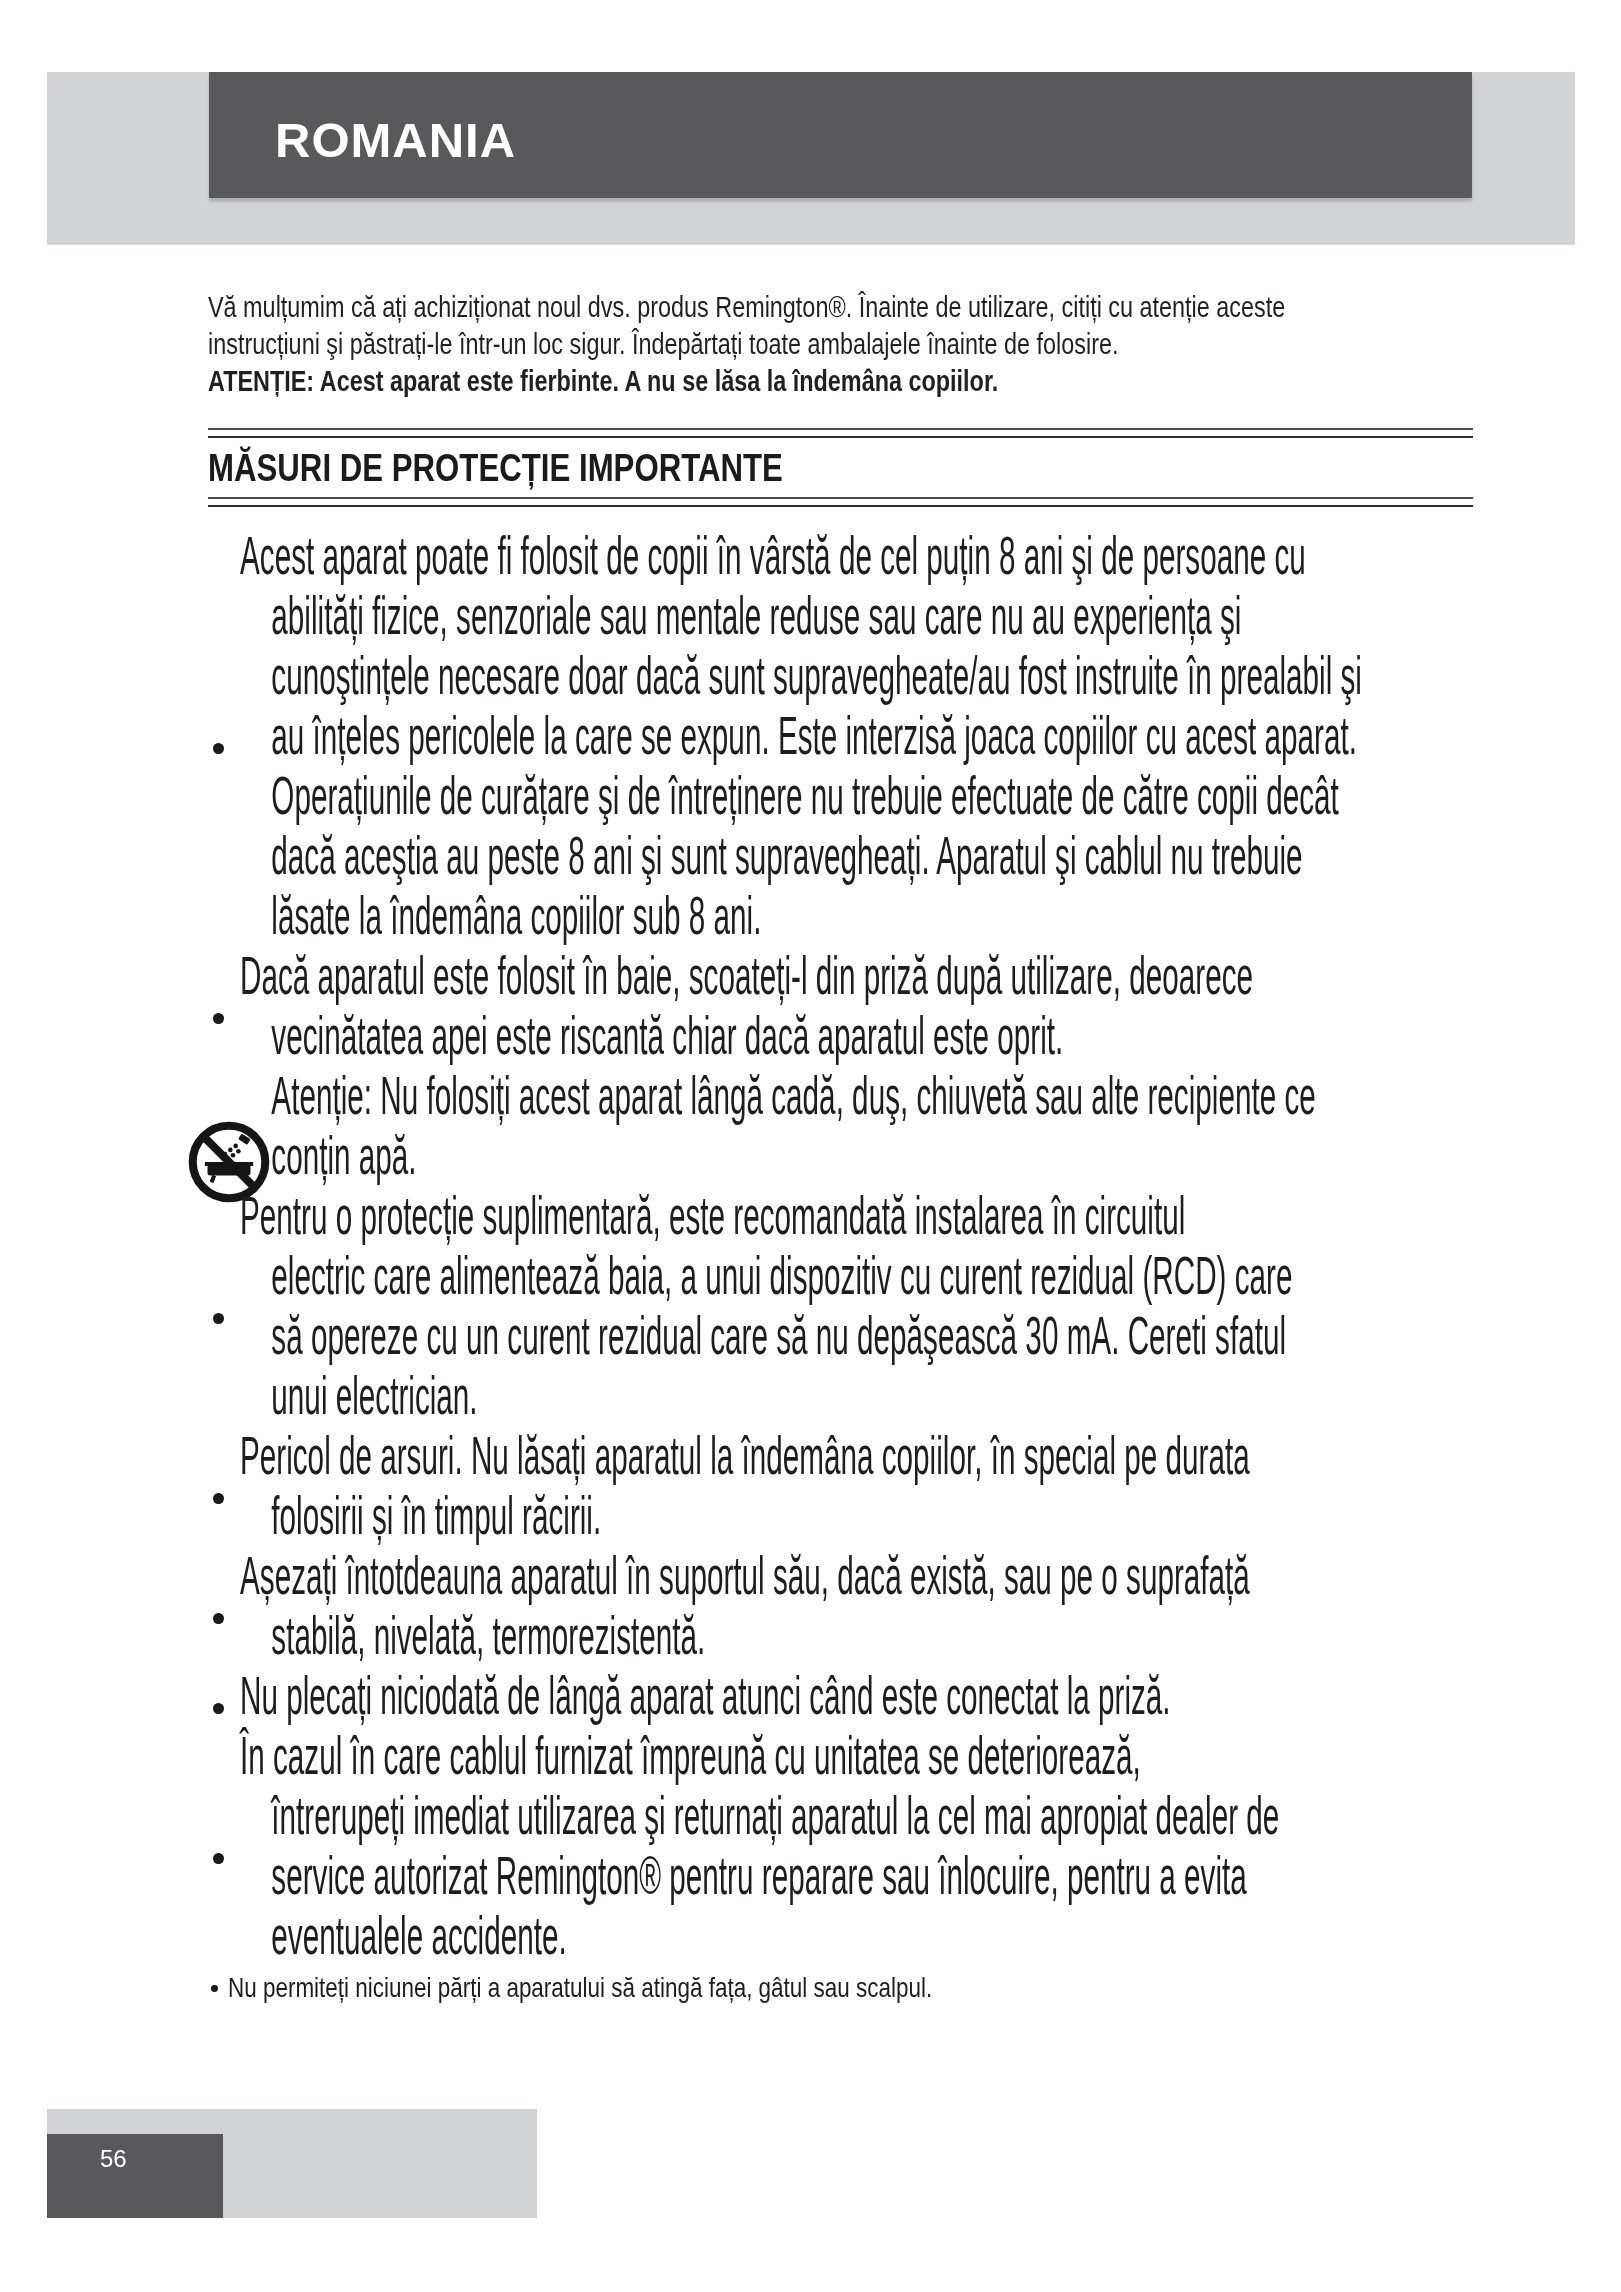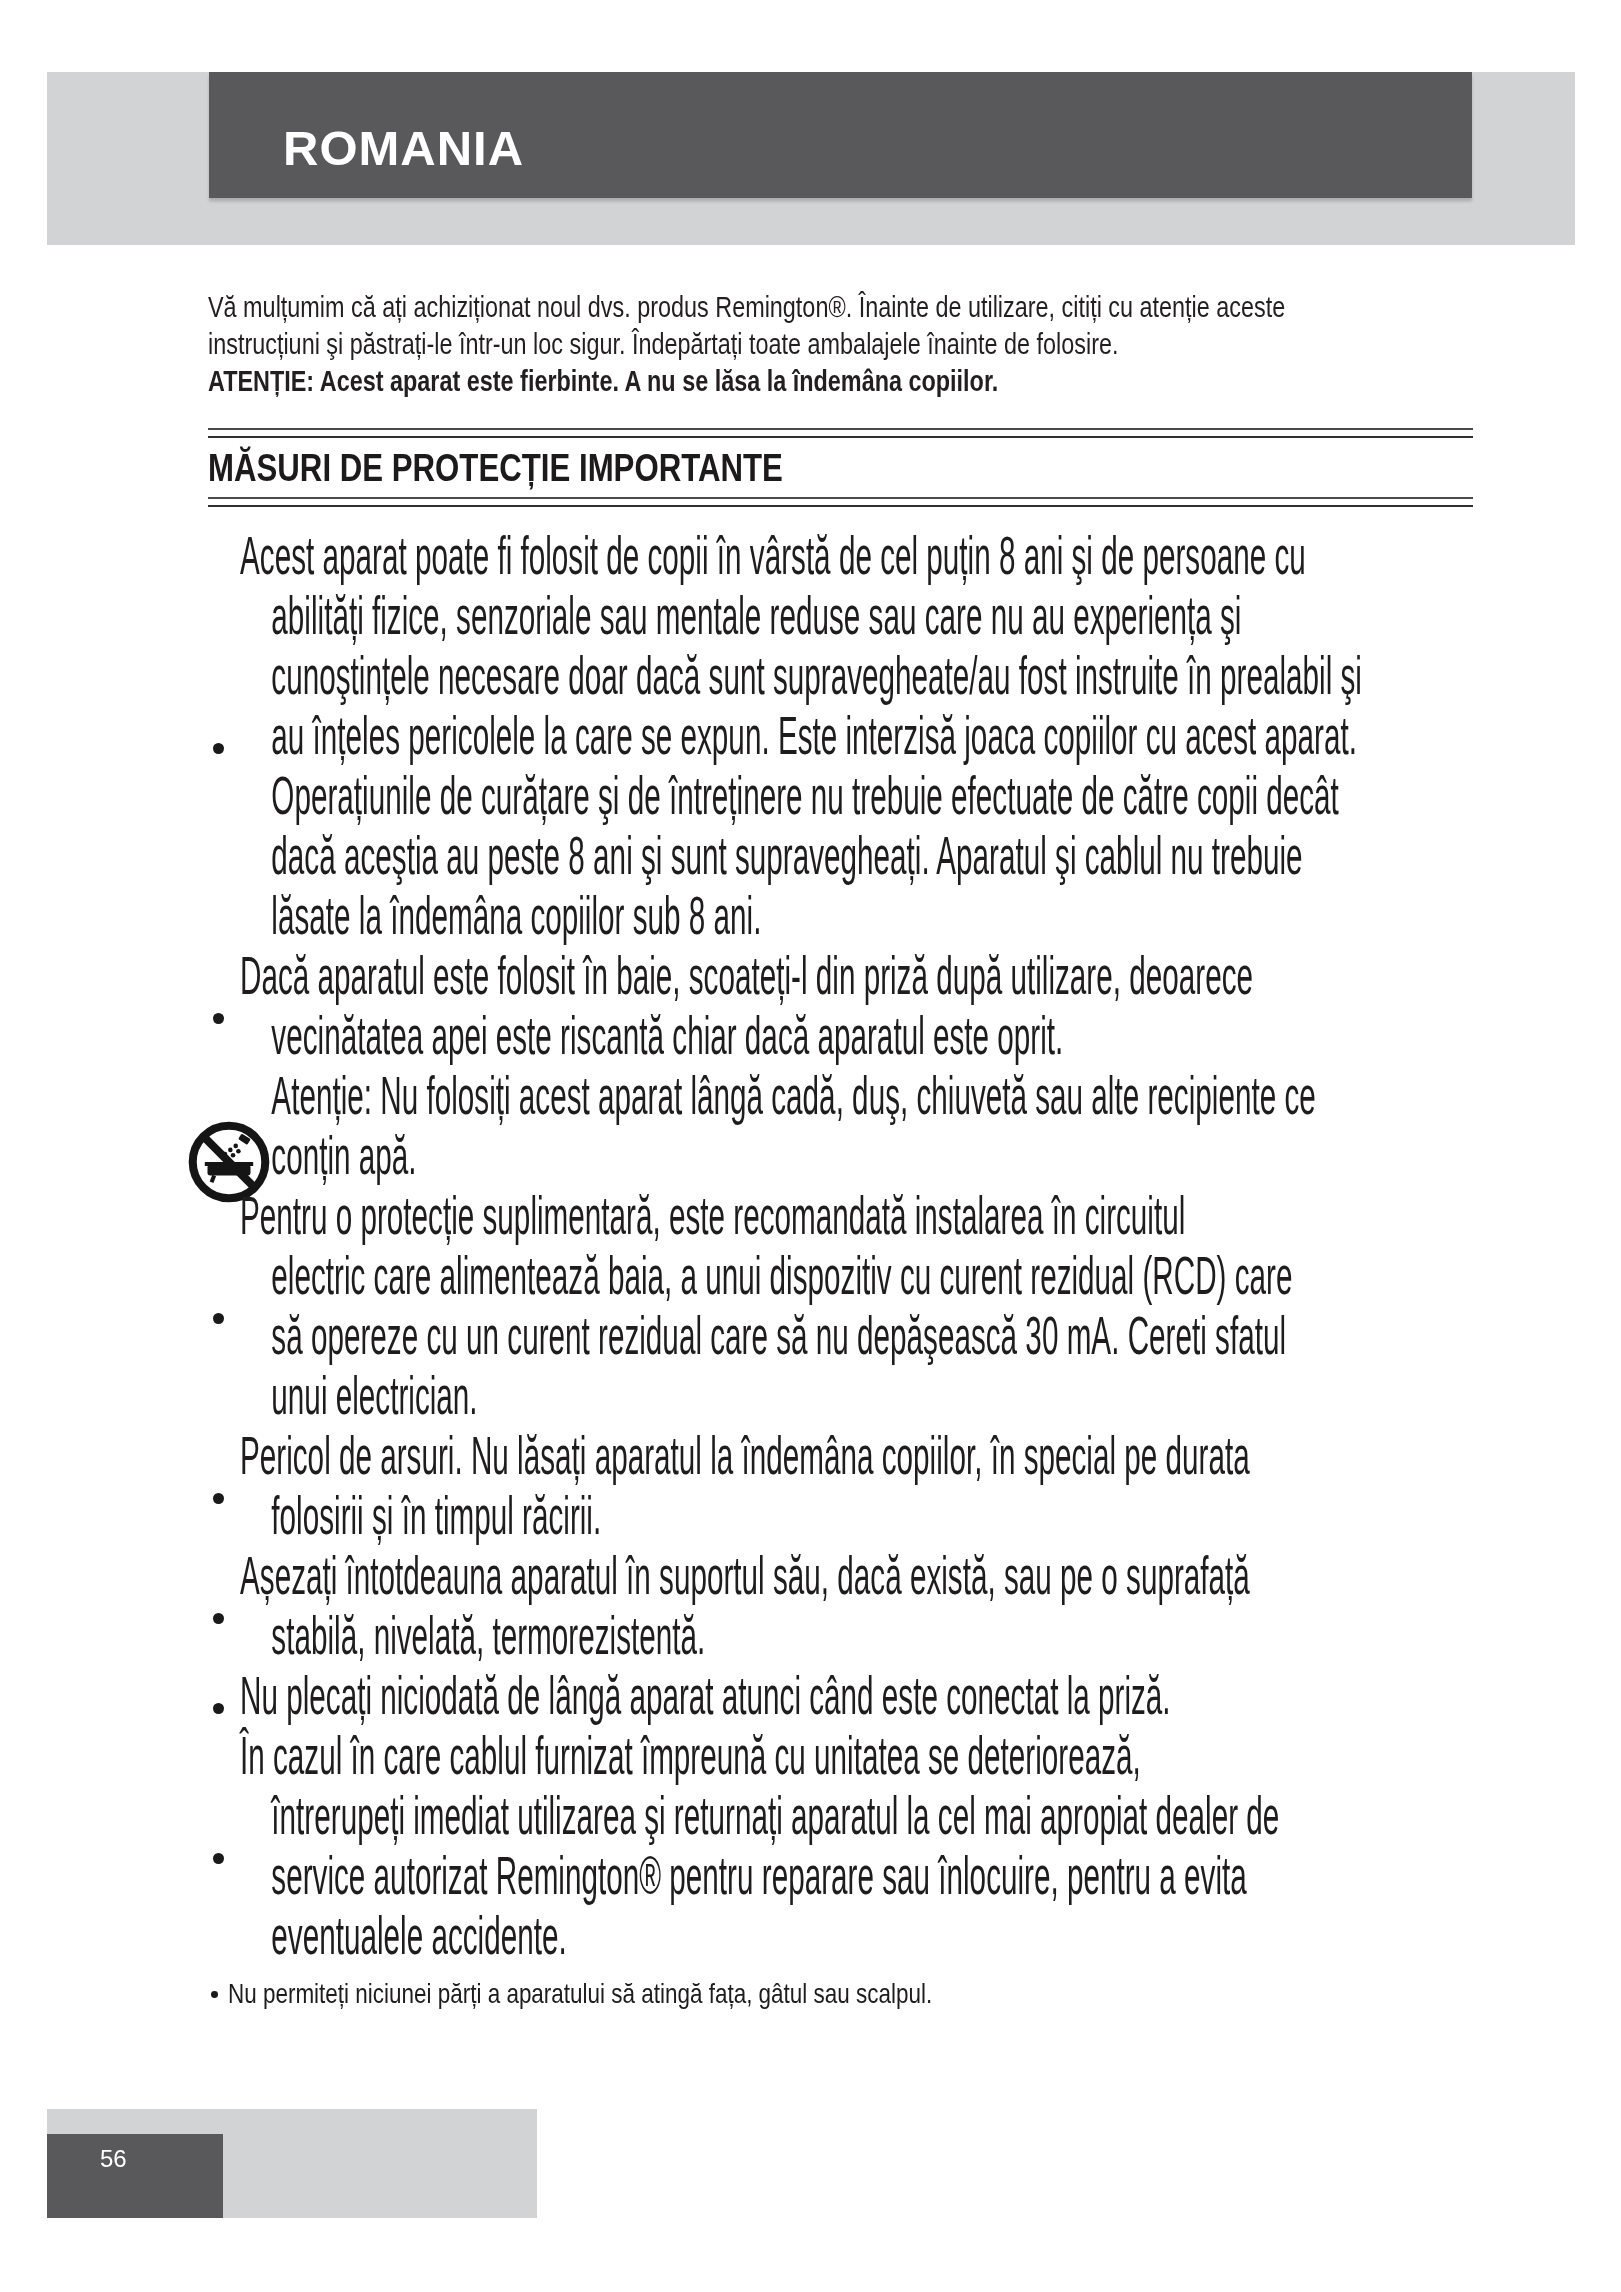--- a/index.html
+++ b/index.html
@@ -11,21 +11,21 @@
   .header-band{
     position:absolute;left:47px;top:72px;width:1528px;height:173px;
     background:#d2d3d4;
   }
   .header-box{
     position:absolute;left:162px;top:0;width:1263px;height:126px;
     background:#59595b;box-shadow:0 3.9px 2.9px rgba(0,0,0,.18);
   }
   .header-title{
     position:absolute;left:66px;top:0;height:126px;line-height:137px;
-    margin:8px;font-size:49px;font-weight:bold;letter-spacing:1px;color:#ffffff;
+    margin:0;font-size:49px;font-weight:bold;letter-spacing:1px;color:#ffffff;
   }
   
   .content{position:absolute;left:208px;top:288px;width:1265px;}
   .intro{
     width:1622px;transform:scaleX(0.78);transform-origin:0 0;
     font-size:30px;line-height:37px;
   }
   .intro p{margin:0;white-space:pre-line;}
   .intro .warning{font-weight:bold;}
   .rule{height:5.9px;border-top:2px solid #4a4a4c;border-bottom:2.9px solid #2f2f31;}
@@ -45,21 +45,21 @@
   }
   .b-text-outer{flex:1;min-width:0;}
   .b-text{
     width:2201px;transform:scaleX(0.56);transform-origin:0 0;
     font-size:53px;line-height:60px;white-space:pre-line;
     padding-left:56px;text-indent:-56px;color:#1e1c1d;
   }
   .b-text.no-first-indent{text-indent:0;}
   .no-water-icon{position:absolute;left:-21.6px;top:-7.8px;width:86px;height:86px;}
   
-  .small-bullets{margin-top:8px;}
+  .small-bullets{margin-top:2px;}
   .s-item{display:flex;align-items:flex-start;}
   .s-dot-col{flex:0 0 19.6px;position:relative;}
   .s-dot-col .dot{
     display:block;width:6.9px;height:6.9px;border-radius:50%;
     background:#1a1a1a;margin:16.7px 0 0 2.9px;
   }
   .s-text{
     width:1519px;transform:scaleX(0.82);transform-origin:0 0;
     font-size:27.4px;line-height:40px;white-space:pre-line;color:#1e1c1d;
   }

